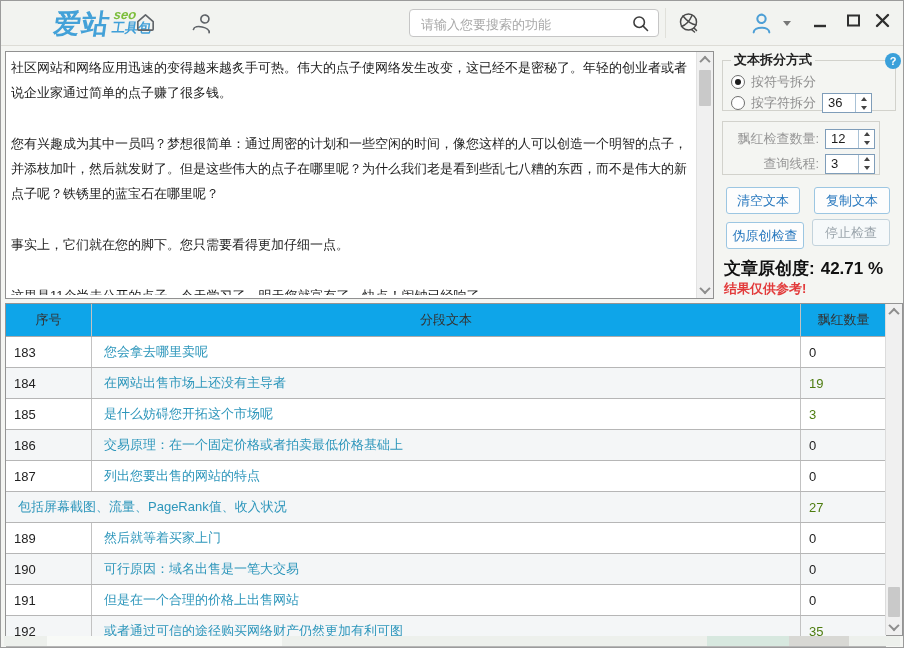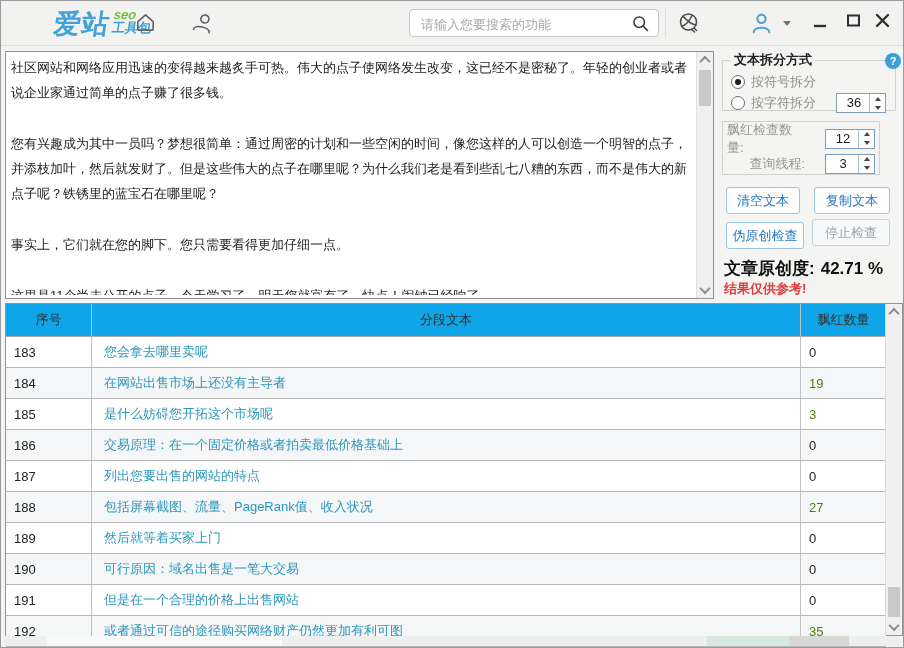--- a/index.html
+++ b/index.html
@@ -43,21 +43,21 @@
   .editor .vs-thumb{top:18px;height:36px;}
 
   
   .side{position:absolute;left:719px;top:50px;width:183px;height:248px;font-size:13px;}
   .split-group{position:absolute;left:2px;top:0;width:158px;height:56px;border:1px solid #d2d2cc;margin:0;padding:2px 6px 0 8px;}
   .split-group legend{font-size:13px;font-weight:bold;color:#222;padding:0 3px;}
   .help{position:absolute;right:2px;top:2px;width:16px;height:16px;border-radius:50%;background:#3aa0da;color:#fff;font-size:11px;font-weight:bold;display:flex;align-items:center;justify-content:center;cursor:pointer;}
   .radio-row{display:flex;align-items:center;height:20px;margin:1px 0;cursor:pointer;color:#8d8d8d;}
   .radio{width:12px;height:12px;border:1px solid #6e6e6e;border-radius:50%;background:#fff;margin-right:6px;position:relative;flex:none;}
   .radio.checked::after{content:"";position:absolute;left:3px;top:3px;width:6px;height:6px;border-radius:50%;background:#1c1c1c;}
-  .spin{display:inline-flex;border:1px solid #7f9db9;background:#fff;height:20px;box-sizing:border-box;margin-left:20px;text-align:center;}
+  .spin{display:inline-flex;border:1px solid #7f9db9;background:#fff;height:20px;box-sizing:border-box;margin-left:6px;}
   .spin .val{width:24px;padding:1px 3px 0 5px;font-size:13px;color:#1c1c1c;}
   .spin .sbtns{width:15px;border-left:1px solid #a9c2d6;display:flex;flex-direction:column;}
   .spin .sbtn{flex:1;display:flex;align-items:center;justify-content:center;cursor:pointer;}
   .tri-up{width:0;height:0;border-left:3px solid transparent;border-right:3px solid transparent;border-bottom:4px solid #444;}
   .tri-down{width:0;height:0;border-left:3px solid transparent;border-right:3px solid transparent;border-top:4px solid #444;}
   .num-group{position:absolute;left:2px;top:70px;width:158px;height:54px;border:1px solid #d2d2cc;box-sizing:border-box;padding:6px 4px 0 4px;}
   .num-row{display:flex;align-items:center;justify-content:flex-end;height:21px;color:#979797;}
   .num-row + .num-row{margin-top:4px;}
   .btn{position:absolute;height:27px;border:1px solid #9cc6e2;border-radius:3px;background:#fdfdfd;color:#2878be;font-size:13px;font-family:inherit;cursor:pointer;padding:0;}
   .btn.disabled{color:#9aa4ab;border-color:#c3d3dc;background:#f6f9fa;cursor:default;}
@@ -280,21 +280,20 @@
           <div class="td c1">186</div>
           <div class="td c2">交易原理：在一个固定价格或者拍卖最低价格基础上</div>
           <div class="td c3">0</div>
         </div>
         <div class="trow">
           <div class="td c1">187</div>
           <div class="td c2">列出您要出售的网站的特点</div>
           <div class="td c3">0</div>
         </div>
         <div class="trow">
-          <div class="td c1">188</div>
           <div class="td c2">包括屏幕截图、流量、PageRank值、收入状况</div>
           <div class="td c3 red">27</div>
         </div>
         <div class="trow">
           <div class="td c1">189</div>
           <div class="td c2">然后就等着买家上门</div>
           <div class="td c3">0</div>
         </div>
         <div class="trow">
           <div class="td c1">190</div>

